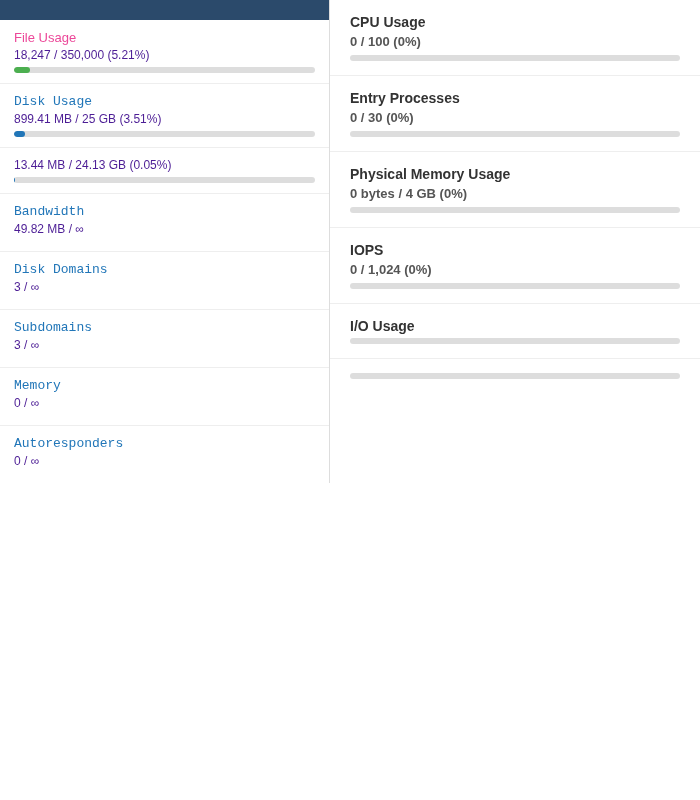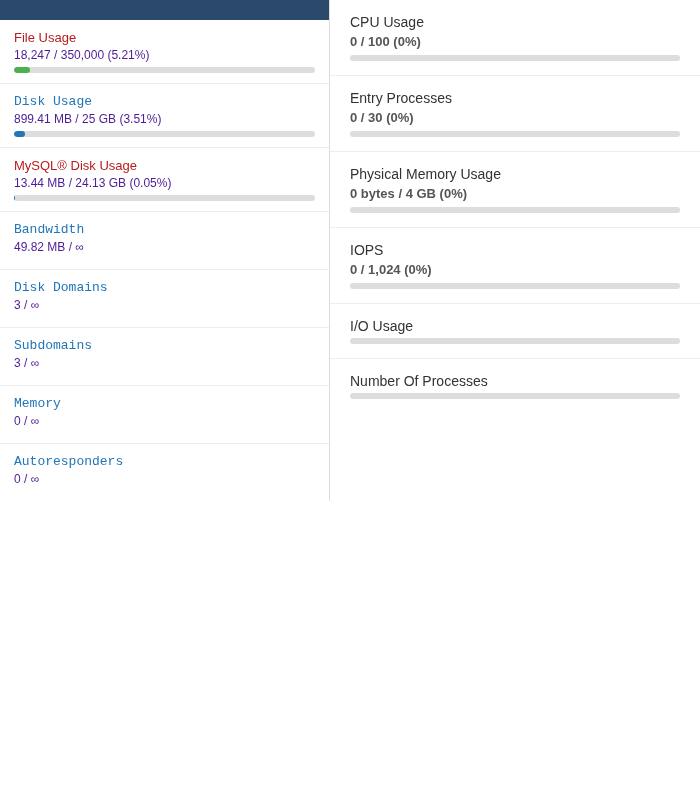--- a/index.html
+++ b/index.html
@@ -36,21 +36,21 @@
       padding: 10px 14px;
       border-bottom: 1px solid #eee;
     }
 
     .stat-item.no-border {
       border-bottom: none;
     }
 
     .stat-label {
       font-size: 13px;
-      color: #b91c1c;
+      color: #ec4899;
       margin-bottom: 3px;
     }
 
     .stat-label.link {
       color: #2176b8;
       cursor: pointer;
       font-family: Liberation Mono, monospace;
     }
 
     .stat-value {
@@ -88,20 +88,21 @@
     }
 
     .right-stat-item.no-border {
       border-bottom: none;
     }
 
     .right-stat-label {
       font-size: 14px;
       color: #333;
       margin-bottom: 4px;
+      font-weight: bold;
     }
 
     .right-stat-value {
       font-size: 13px;
       color: #555;
       margin-bottom: 6px;
       font-weight: bold;
     }
   </style>
 </head>
@@ -122,21 +123,20 @@
           </div>
         </div>
         <div class="stat-item">
           <div class="stat-label link">Disk Usage</div>
           <div class="stat-value">899.41 MB / 25 GB  (3.51%)</div>
           <div class="progress-bar-bg">
             <div class="progress-bar-fill fill-blue" style="width: 3.51%;"></div>
           </div>
         </div>
         <div class="stat-item">
-          <div class="stat-label">MySQL® Disk Usage</div>
           <div class="stat-value">13.44 MB / 24.13 GB  (0.05%)</div>
           <div class="progress-bar-bg">
             <div class="progress-bar-fill fill-blue" style="width: 0.3%;"></div>
           </div>
         </div>
         <div class="stat-item">
           <div class="stat-label link">Bandwidth</div>
           <div class="stat-value">49.82 MB / ∞</div>
         </div>
         <div class="stat-item">
@@ -188,21 +188,20 @@
             <div class="progress-bar-fill fill-gray" style="width: 0%;"></div>
           </div>
         </div>
         <div class="right-stat-item">
           <div class="right-stat-label">I/O Usage</div>
           <div class="progress-bar-bg">
             <div class="progress-bar-fill fill-gray" style="width: 0%;"></div>
           </div>
         </div>
         <div class="right-stat-item no-border">
-          <div class="right-stat-label">Number Of Processes</div>
           <div class="progress-bar-bg">
             <div class="progress-bar-fill fill-gray" style="width: 0%;"></div>
           </div>
         </div>
       </div>
   </div>
 
 </div>
 
 </body></html>

